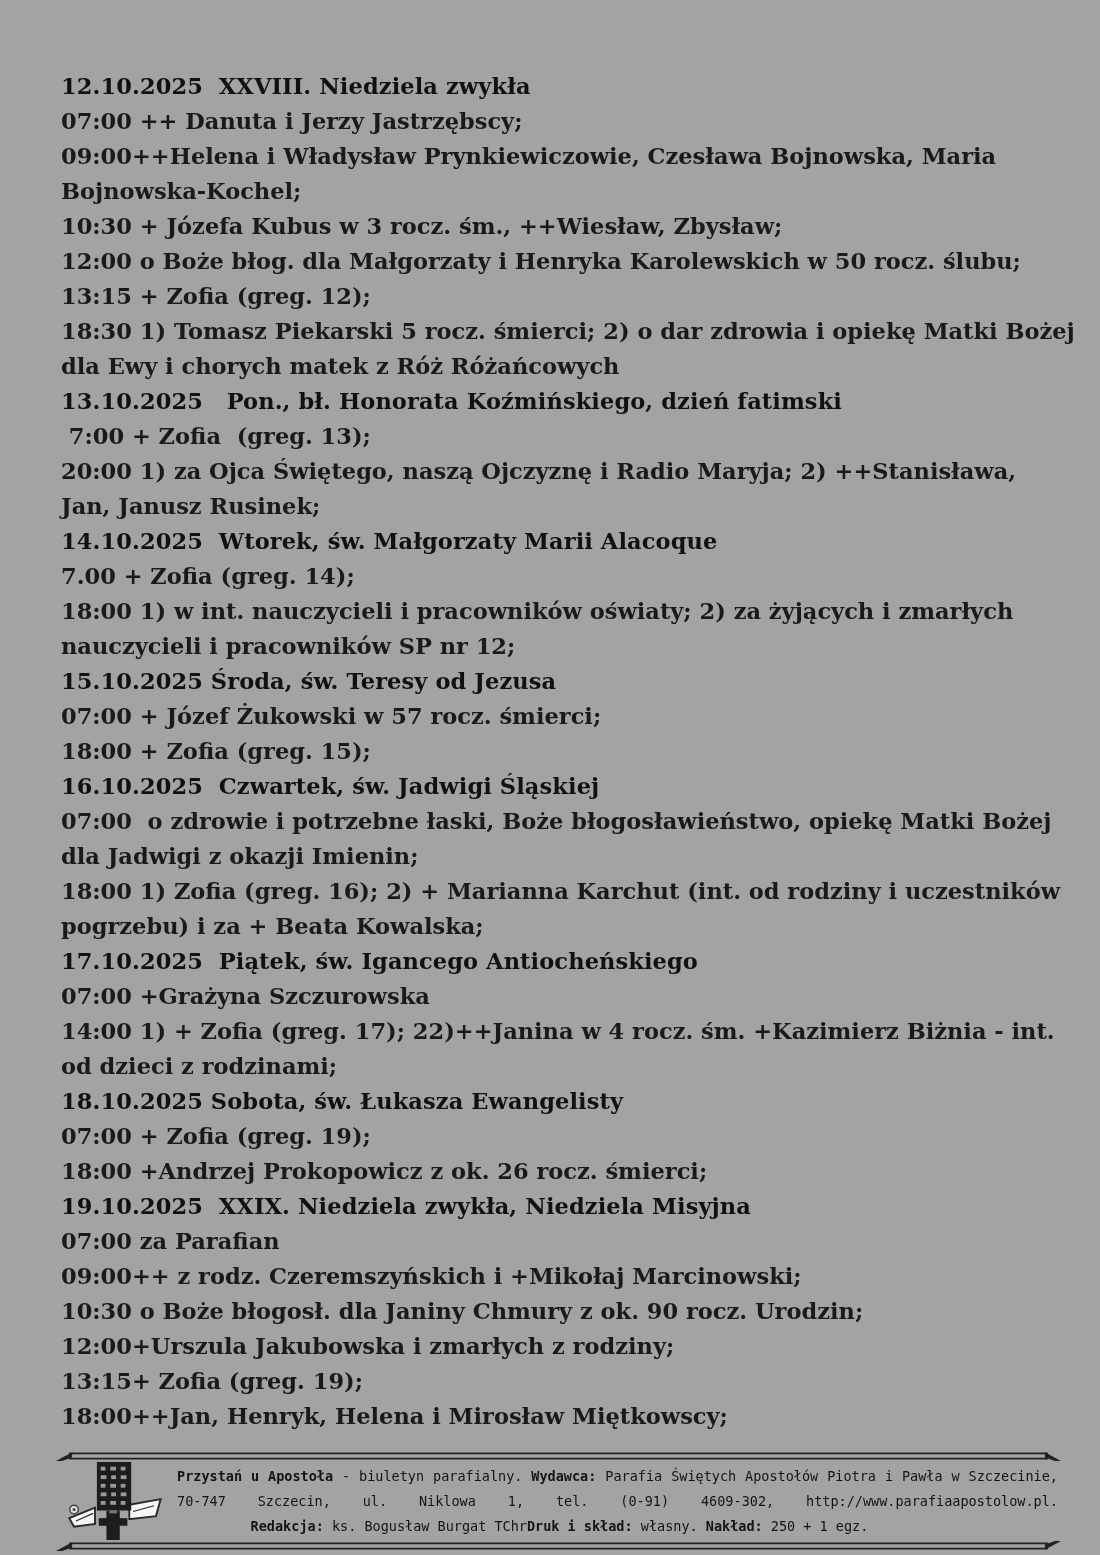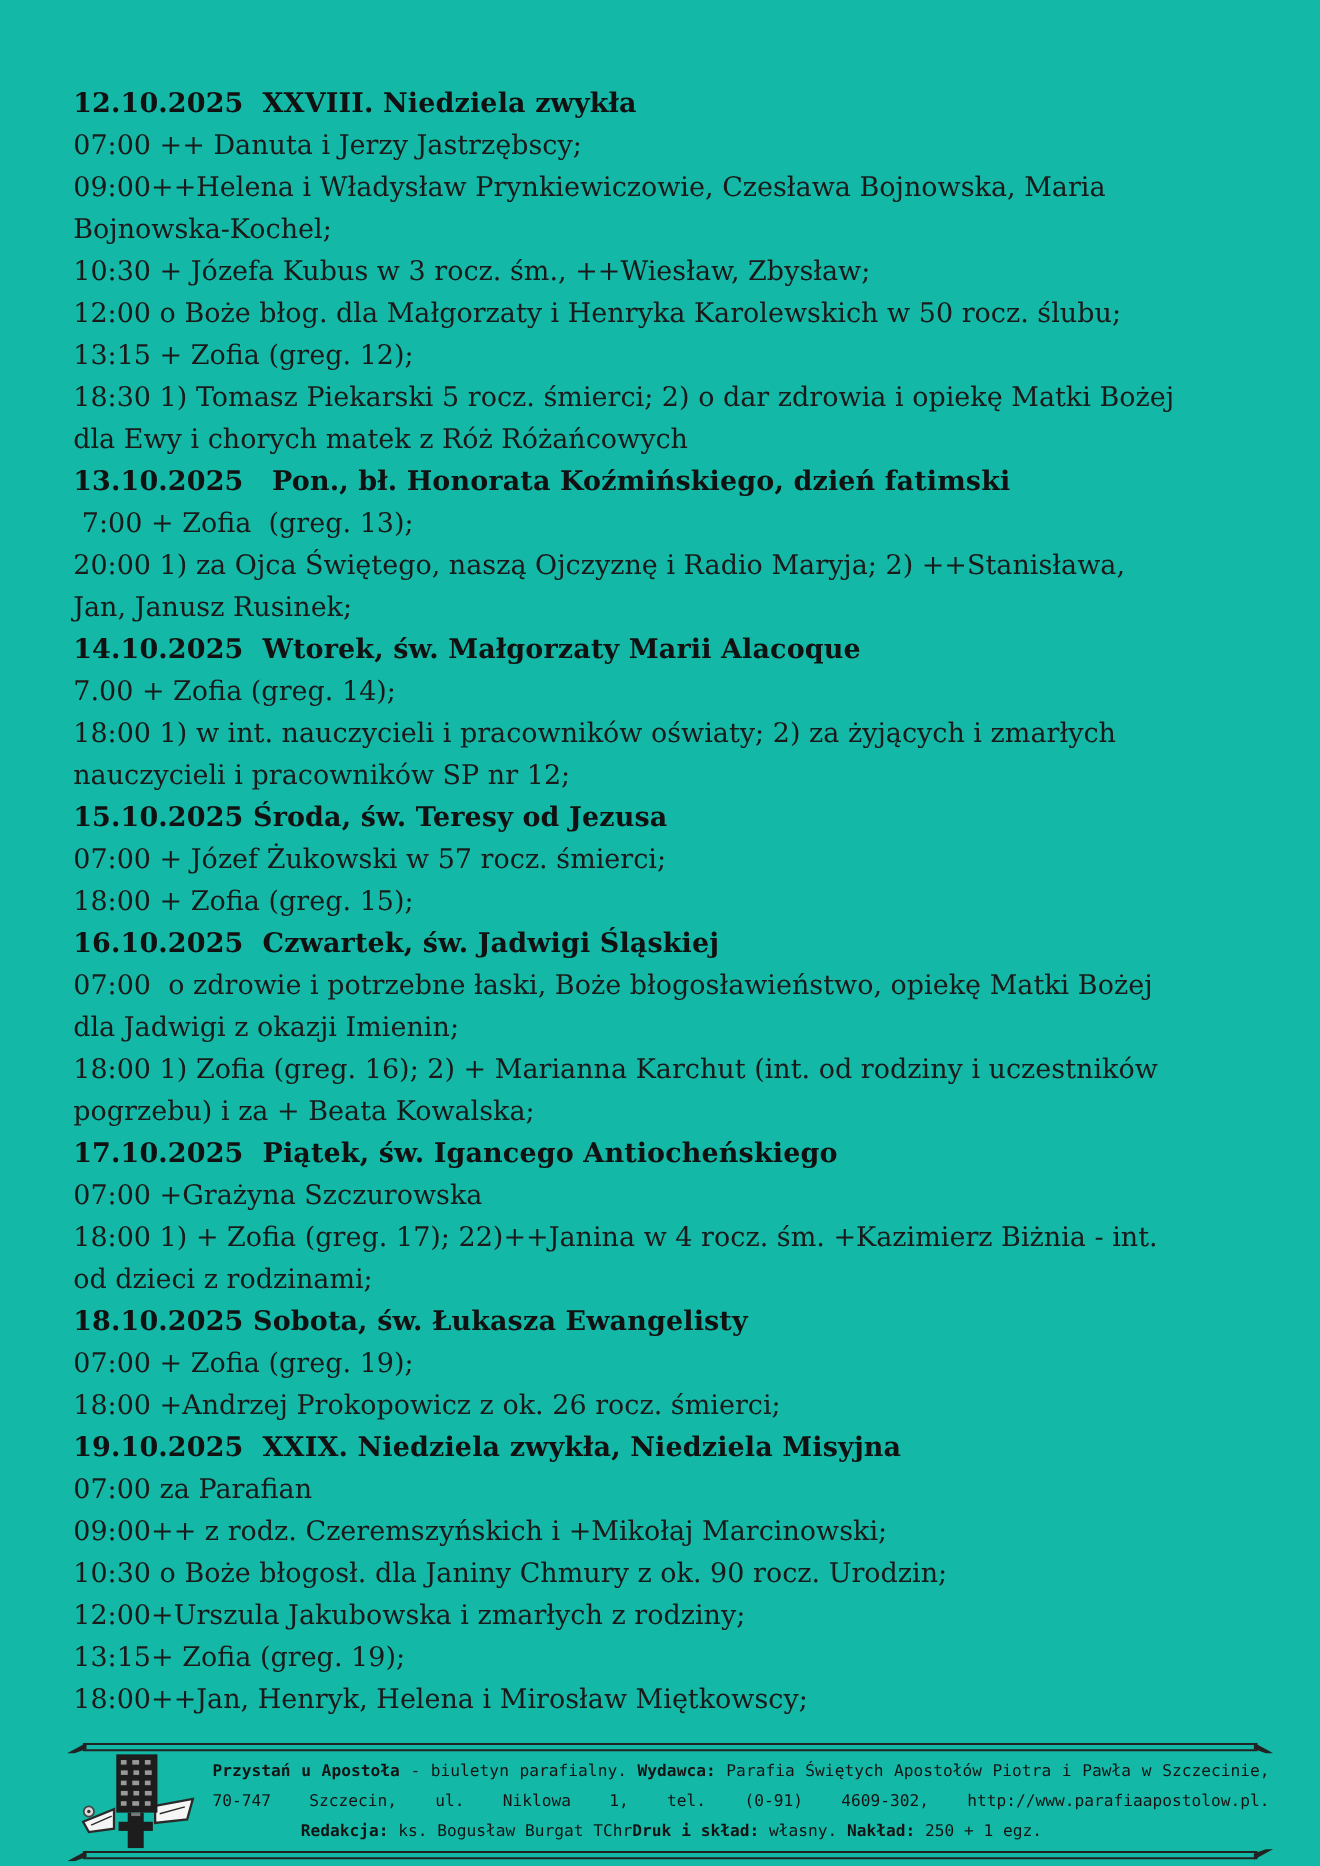--- a/index.html
+++ b/index.html
@@ -8,36 +8,37 @@
     background: #ffffff;
     width: 1100px;
     height: 1555px;
     position: relative;
     overflow: hidden;
     font-family: "DejaVu Serif", serif;
   }
   .page {
     position: absolute;
     inset: 0;
-    background: #14b8a6;
+    background: #a3a3a3;
   }
   
   .schedule {
     position: absolute;
     left: 61px;
     top: 69px;
     right: 20px;
     color: #1a1a1a;
   }
   .line {
     height: 35px;
     line-height: 35px;
     font-size: 22.5px;
     white-space: pre;
     font-family: "DejaVu Serif", serif;
+    font-weight: bold;
   }
   .line.bold {
     font-weight: bold;
     letter-spacing: 0.1px;
     color: #111111;
   }
   
   .footer {
     position: absolute;
     left: 55px;
@@ -118,21 +119,21 @@
       <div class="line bold">15.10.2025 Środa, św. Teresy od Jezusa</div>
       <div class="line">07:00 + Józef Żukowski w 57 rocz. śmierci;</div>
       <div class="line">18:00 + Zofia (greg. 15);</div>
       <div class="line bold">16.10.2025  Czwartek, św. Jadwigi Śląskiej</div>
       <div class="line">07:00  o zdrowie i potrzebne łaski, Boże błogosławieństwo, opiekę Matki Bożej</div>
       <div class="line">dla Jadwigi z okazji Imienin;</div>
       <div class="line">18:00 1) Zofia (greg. 16); 2) + Marianna Karchut (int. od rodziny i uczestników</div>
       <div class="line">pogrzebu) i za + Beata Kowalska;</div>
       <div class="line bold">17.10.2025  Piątek, św. Igancego Antiocheńskiego</div>
       <div class="line">07:00 +Grażyna Szczurowska</div>
-      <div class="line">18:00 1) + Zofia (greg. 17); 22)++Janina w 4 rocz. śm. +Kazimierz Biżnia - int.</div>
+      <div class="line">14:00 1) + Zofia (greg. 17); 22)++Janina w 4 rocz. śm. +Kazimierz Biżnia - int.</div>
       <div class="line">od dzieci z rodzinami;</div>
       <div class="line bold">18.10.2025 Sobota, św. Łukasza Ewangelisty</div>
       <div class="line">07:00 + Zofia (greg. 19);</div>
       <div class="line">18:00 +Andrzej Prokopowicz z ok. 26 rocz. śmierci;</div>
       <div class="line bold">19.10.2025  XXIX. Niedziela zwykła, Niedziela Misyjna</div>
       <div class="line">07:00 za Parafian</div>
       <div class="line">09:00++ z rodz. Czeremszyńskich i +Mikołaj Marcinowski;</div>
       <div class="line">10:30 o Boże błogosł. dla Janiny Chmury z ok. 90 rocz. Urodzin;</div>
       <div class="line">12:00+Urszula Jakubowska i zmarłych z rodziny;</div>
       <div class="line">13:15+ Zofia (greg. 19);</div>

